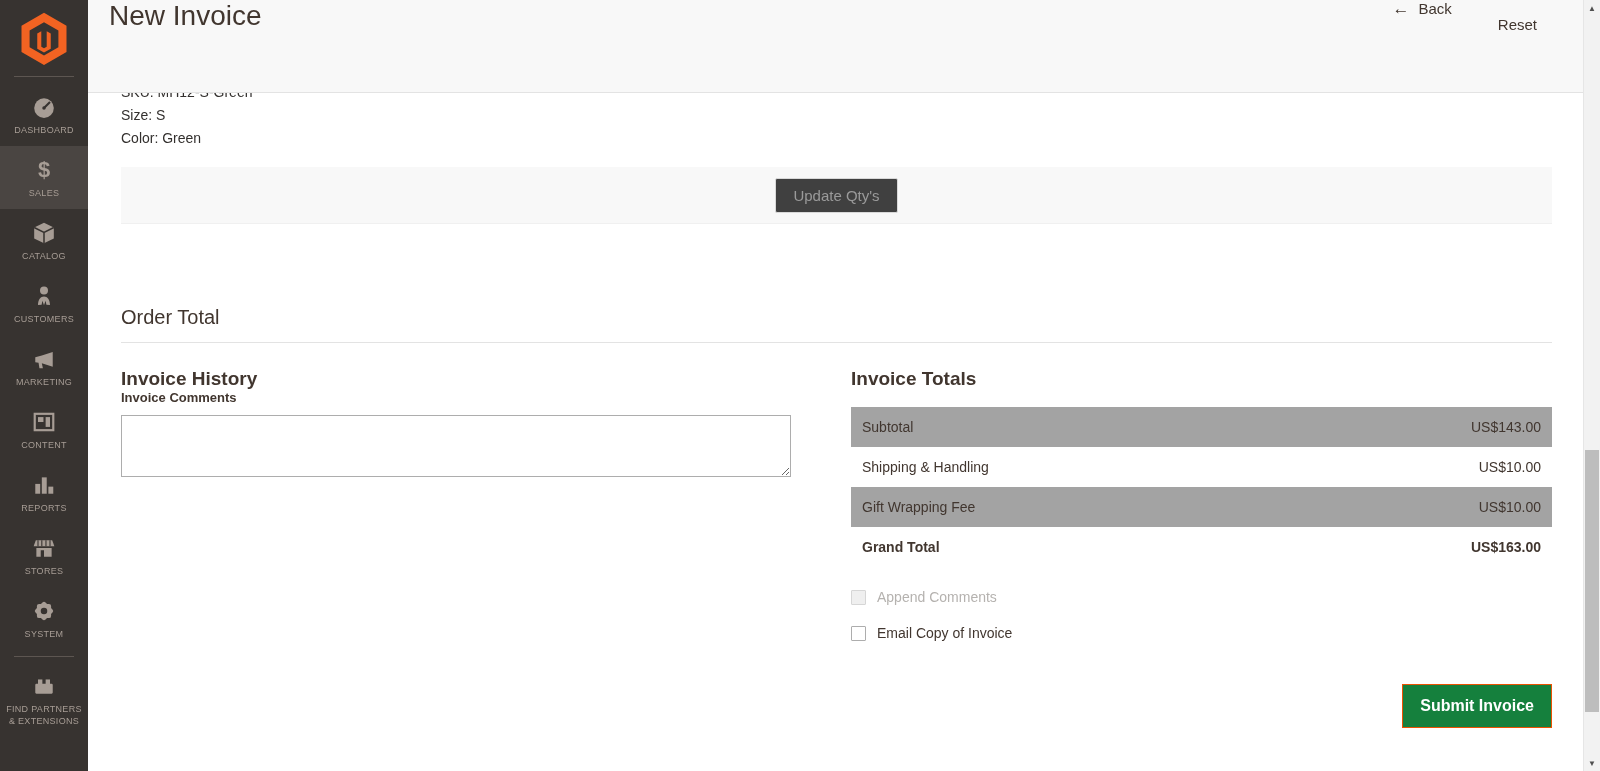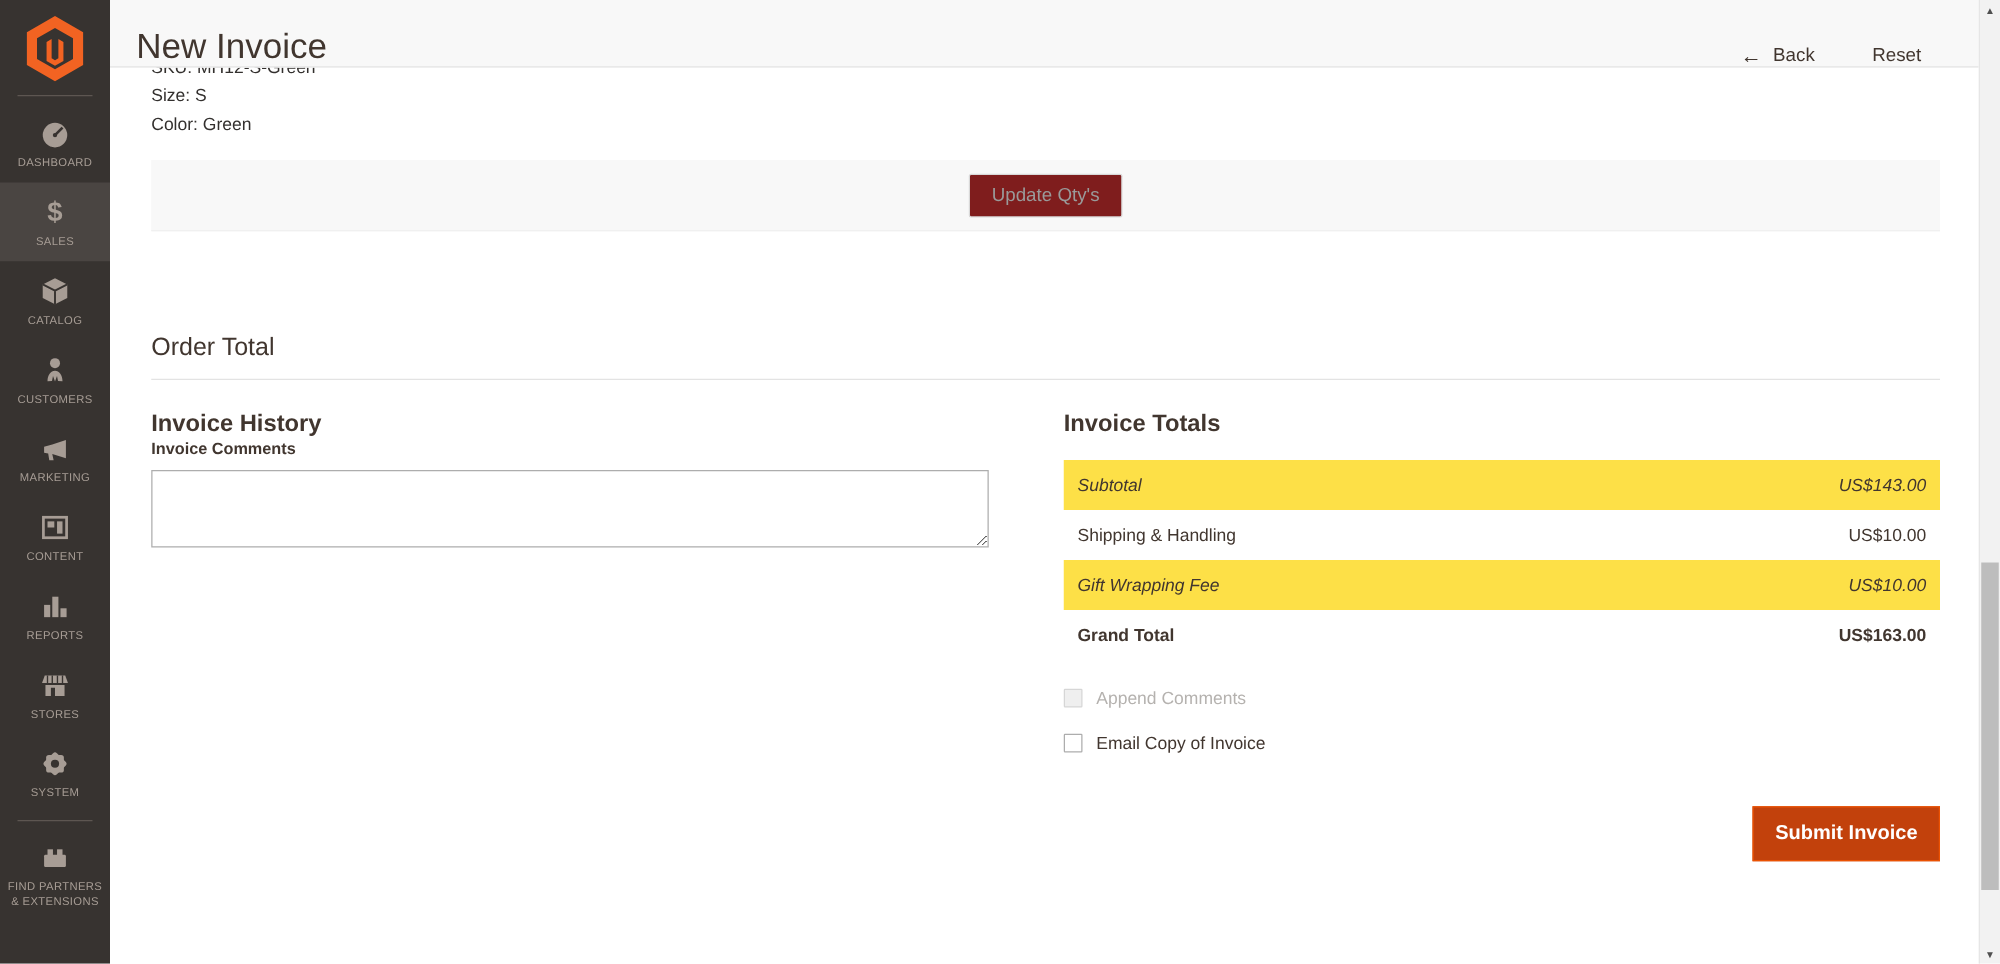--- a/index.html
+++ b/index.html
@@ -27,71 +27,71 @@
                background:#f2f2f2; border-left:1px solid #e6e6e6; z-index:6; }
   .sb-btn { position:absolute; left:0; width:16px; height:16px; display:flex;
             align-items:center; justify-content:center; font-size:8px; color:#4f4f4f; cursor:pointer; }
   .sb-up { top:0; }
   .sb-down { bottom:0; }
   .sb-thumb { position:absolute; left:1px; width:14px; top:450px; height:262px;
               background:#bdbdbd; cursor:pointer; }
 
   
   .main { position:absolute; left:88px; right:17px; top:0; bottom:0; background:#fff; overflow:hidden; }
-  .page-header { height:54px; background:#f8f8f8; border-bottom:1px solid #e3e3e3;
-                 display:flex; align-items:flex-end; padding:0 46px 0 21px;
+  .page-header { height:93px; background:#f8f8f8; border-bottom:1px solid #e3e3e3;
+                 display:flex; align-items:flex-start; padding:0 46px 0 21px;
                  position:relative; z-index:3; }
   .page-title { font-size:28px; font-weight:400; color:#41362f; }
   .header-spacer { flex:1; }
   .hdr-btn { font-size:15px; color:#41362f; cursor:pointer; display:flex; align-items:center; gap:9px; }
   .hdr-btn + .hdr-btn { margin-left:46px;margin-top:16px; }
   .back-arrow { font-size:17px; line-height:15px; }
 
   .content { padding:0 31px 0 33px; position:relative; z-index:1; }
 
   .clip-line { height:11px; overflow:hidden; }
   .clip-line .inner { display:block; margin-top:-9px; font-size:14px; color:#33302e; }
   .attr-line { font-size:14px; color:#33302e; line-height:23px; }
   .attr-line:first-of-type { margin-top:9px; }
 
   .items-footer { margin-top:17px; height:57px; background:#f8f8f8;
                   border-bottom:1px solid #f0f0f0;
                   display:flex; align-items:center; justify-content:center; }
-  .btn-secondary { background:#7f1d1d; border:1px solid #d9d9d9; color:#9a9a9a;
+  .btn-secondary { background:#404040; border:1px solid #d9d9d9; color:#9a9a9a;
                    font-size:15px; padding:8px 17px; border-radius:2px; cursor:pointer;
                    font-family:"Liberation Sans", sans-serif; }
 
   .section-title-wrap { margin-top:82px; border-bottom:1px solid #e3e3e3; padding-bottom:13px; }
   .section-title { font-size:20px; font-weight:400; color:#41362f; }
 
   .columns { display:flex; justify-content:space-between; margin-top:25px; }
   .col-left { width:670px; }
   .col-right { width:701px; }
   .block-title { font-size:19px; font-weight:bold; color:#41362f; }
   .field-label { display:block; font-size:13px; font-weight:bold; color:#41362f; }
   .comments-textarea { width:670px; height:62px; margin-top:10px; border:1px solid #adadad;
                        resize:vertical; background:#fff; font-family:"Liberation Sans", sans-serif;
                        font-size:14px; padding:6px; color:#303030; }
 
   .totals-table { margin-top:17px; }
   .totals-row { display:flex; justify-content:space-between; align-items:center;
                 height:40px; padding:0 11px; font-size:14px; color:#41362f; }
-  .totals-row.shaded { background:#fde047;font-style:italic; }
+  .totals-row.shaded { background:#a3a3a3; }
   .totals-row.grand .t-label, .totals-row.grand .t-value { font-weight:bold; }
 
   .check-rows { margin-top:17px; }
   .check-row { display:flex; align-items:center; gap:11px; height:26px; margin-bottom:10px; cursor:pointer; }
   .checkbox { width:15px; height:15px; background:#fff; border:1px solid #adadad; border-radius:1px; }
   .check-row.disabled { cursor:default; }
   .check-row.disabled .checkbox { background:#efefef; border-color:#d6d6d6; }
   .check-label { font-size:14px; color:#41362f; }
   .check-row.disabled .check-label { color:#b5b2af; }
 
   .submit-row { display:flex; justify-content:flex-end; margin-top:38px; }
-  .btn-primary { background:#c2410c; border:1px solid #eb5202; color:#fff; font-weight:bold;
+  .btn-primary { background:#15803d; border:1px solid #eb5202; color:#fff; font-weight:bold;
                  font-size:16px; height:44px; padding:4px 17px; cursor:pointer;
                  font-family:"Liberation Sans", sans-serif; }
 </style>
 </head>
 <body>
 
 <div class="app">
 
   <div class="sidebar">
     <div class="logo">

